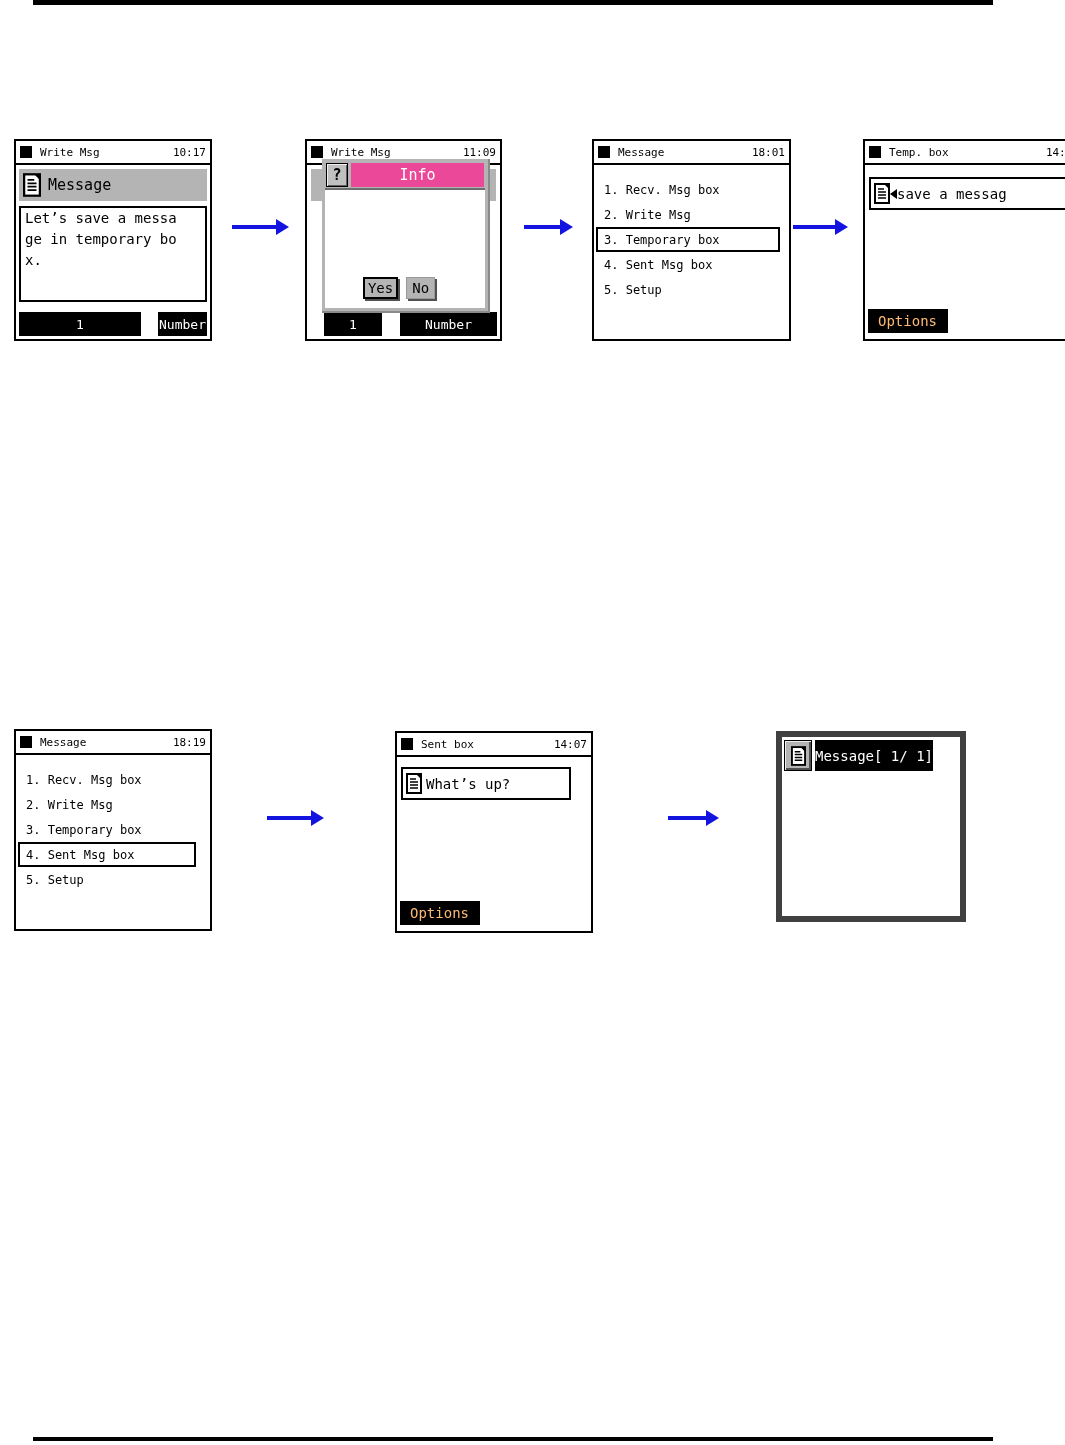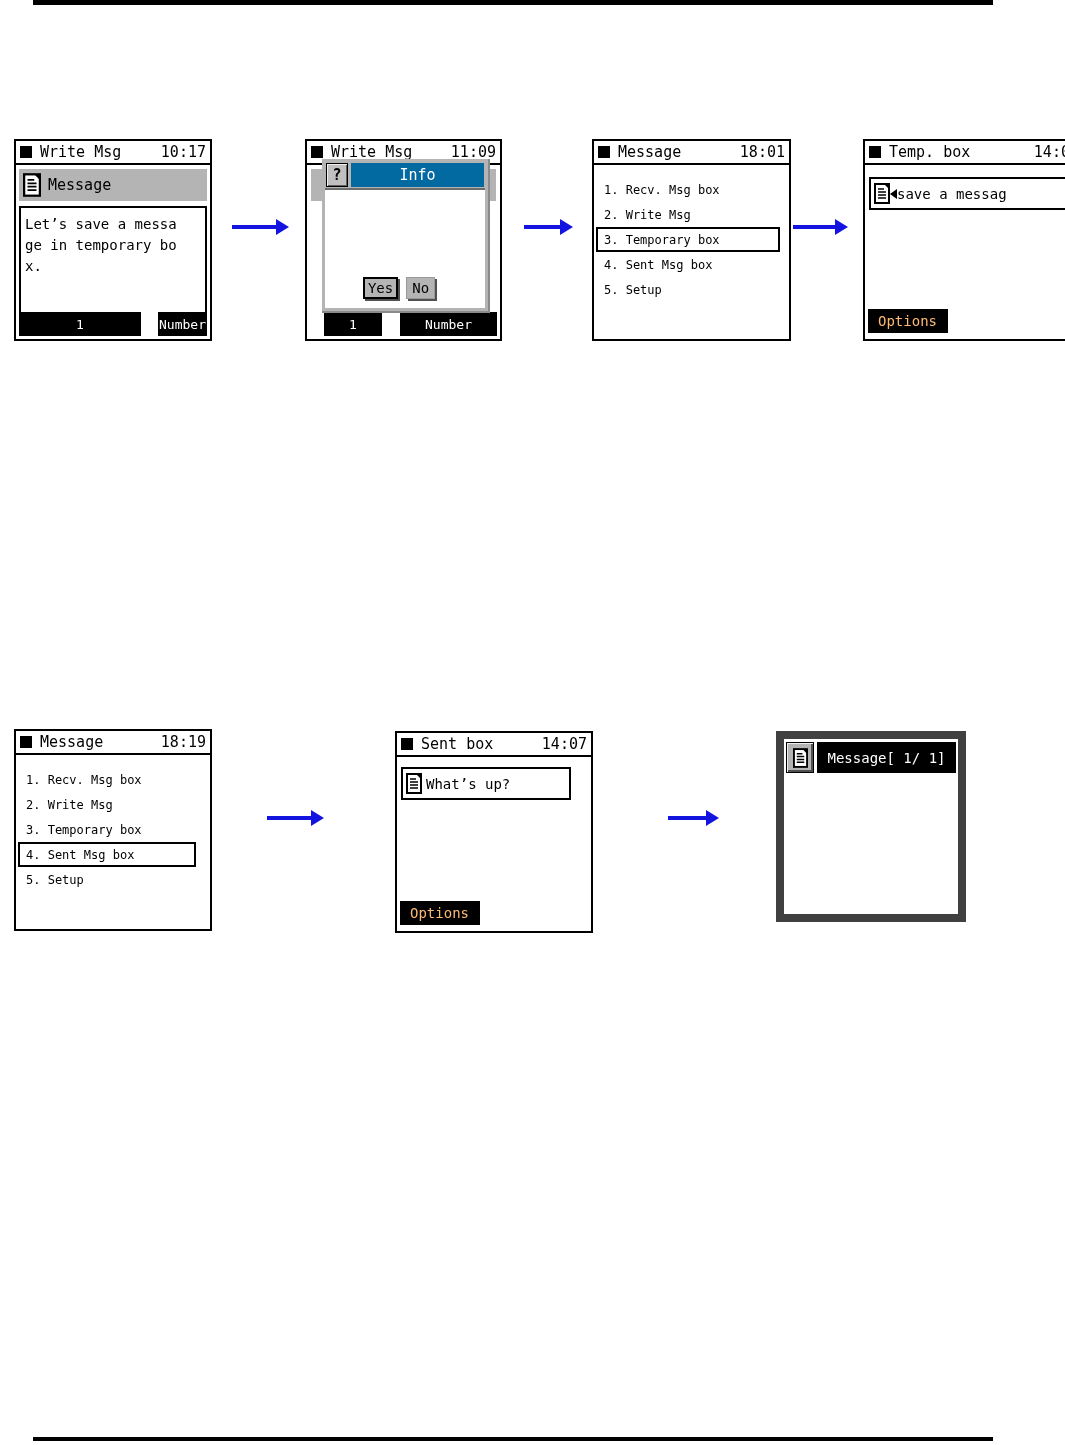--- a/index.html
+++ b/index.html
@@ -7,27 +7,27 @@
     position:relative; width:1065px; height:1445px; background:#ffffff;
     font-family:"DejaVu Sans Mono","Liberation Mono",monospace; color:#000;
     overflow:hidden;
   }
   .rule { position:absolute; background:#000; }
   #rule-top { left:33px; top:0; width:960px; height:5px; }
   #rule-bottom { left:33px; top:1437px; width:960px; height:4px; }
 
   
   .screen { position:absolute; background:#fff; border:2px solid #000; box-sizing:border-box; }
-  .tbar { display:flex; align-items:center; height:22px; border-bottom:2px solid #000; padding:0 4px; font-size:15px; }
+  .tbar { display:flex; align-items:center; height:22px; border-bottom:2px solid #000; padding:0 4px; font-size:11px; }
   .tb-sq { width:12px; height:12px; background:#000; margin-right:8px; flex:none; }
   .tb-time { margin-left:auto; }
 
   .gheader { display:flex; align-items:center; gap:7px; background:#b4b4b4; height:32px; margin:4px 3px 0 3px; padding-left:4px; font-size:15px; }
 
-  .textbox { margin:5px 3px 0 3px; height:92px; border:2px solid #000; padding:6px 4px; font-size:14px; line-height:21px; }
+  .textbox { margin:5px 3px 0 3px; height:92px; border:2px solid #000; padding:0 4px; font-size:14px; line-height:21px; }
 
   .skbar { position:absolute; left:3px; right:3px; bottom:3px; height:24px; display:flex; font-size:13px; color:#fff; }
   .sk { background:#000; display:flex; align-items:center; justify-content:center; }
   .sk-gap { background:#fff; flex:none; }
 
   .menu { padding-top:12px; font-size:12px; }
   .mi { height:25px; display:flex; align-items:center; padding-left:8px; margin:0 9px 0 2px; box-sizing:border-box; }
   .mi.sel { border:2px solid #000; padding-left:6px; }
 
   .itembox { margin:12px 4px 0 4px; height:33px; border:2px solid #000; display:flex; align-items:center; padding:0 3px; font-size:14px; box-sizing:border-box; }
@@ -37,28 +37,28 @@
 
   .optkey { position:absolute; left:3px; bottom:6px; height:24px; min-width:80px; background:#000; color:#fdba74; font-size:14px; display:flex; align-items:center; padding:0 10px; box-sizing:border-box; }
 
   
   .stub-header { position:absolute; left:4px; right:4px; top:28px; height:32px; background:#b4b4b4; z-index:0; }
   .dlg { position:absolute; left:15px; top:18px; width:166px; height:152px; background:#fff;
          border:3px solid #b4b4b4; box-shadow:1px 1px 0 1px #8a8a8a; box-sizing:border-box; z-index:2; }
   .dlg-tbar { display:flex; align-items:stretch; gap:3px; background:#b4b4b4; padding:1px; border-bottom:2px solid #6e6e6e; }
   .qbtn { width:22px; height:24px; background:#c0c0c0; border:1px solid #000; box-shadow:inset 1px 1px 0 #f0f0f0, inset -1px -1px 0 #606060;
           display:flex; align-items:center; justify-content:center; font-weight:bold; font-size:15px; flex:none; box-sizing:border-box; }
-  .dlg-title { flex:1; background:#0369a1; color:#fff; display:flex; align-items:center; justify-content:center; font-size:15px; }
+  .dlg-title { flex:1; background:#ec4899; color:#fff; display:flex; align-items:center; justify-content:center; font-size:15px; }
   .dlg-body { text-align:center; margin-top:22px; font-size:14px; line-height:20px; }
   .dlg-btns { position:absolute; left:0; right:12px; bottom:9px; display:flex; justify-content:center; gap:8px; font-size:14px; }
   .btn-yes { background:#b4b4b4; border:2px solid #000; box-shadow:2px 2px 0 #505050; padding:1px 3px; }
   .btn-no  { background:#b4b4b4; border:1px solid #9a9a9a; box-shadow:2px 2px 0 #505050; padding:2px 5px; }
 
   
-  .s7 { border:8px solid #404040; display:flex; flex-direction:column; }
+  .s7 { border:6px solid #404040; display:flex; }
   .s7-tbar { display:flex; gap:3px; margin:3px 2px 0 2px; height:31px; }
   .icon-btn { width:28px; background:#b4b4b4; border:1px solid #000; box-shadow:inset 1px 1px 0 #ededed, inset -2px -2px 0 #505050;
               display:flex; align-items:center; justify-content:center; flex:none; box-sizing:border-box; }
   .s7-title { flex:1; background:#000; color:#fff; display:flex; align-items:center; justify-content:center; font-size:14px; }
   .s7-body { flex:1; margin:4px 2px 2px 2px; background:#b4b4b4; border:2px solid #4a4a4a; padding:10px 6px; font-size:14px; }
   .s7-line { margin-bottom:29px; }
 
   
   .flow-arrow { position:absolute; height:16px; }
   .fa-line { position:absolute; left:0; right:10px; top:6px; height:4px; background:#1414e1; }

